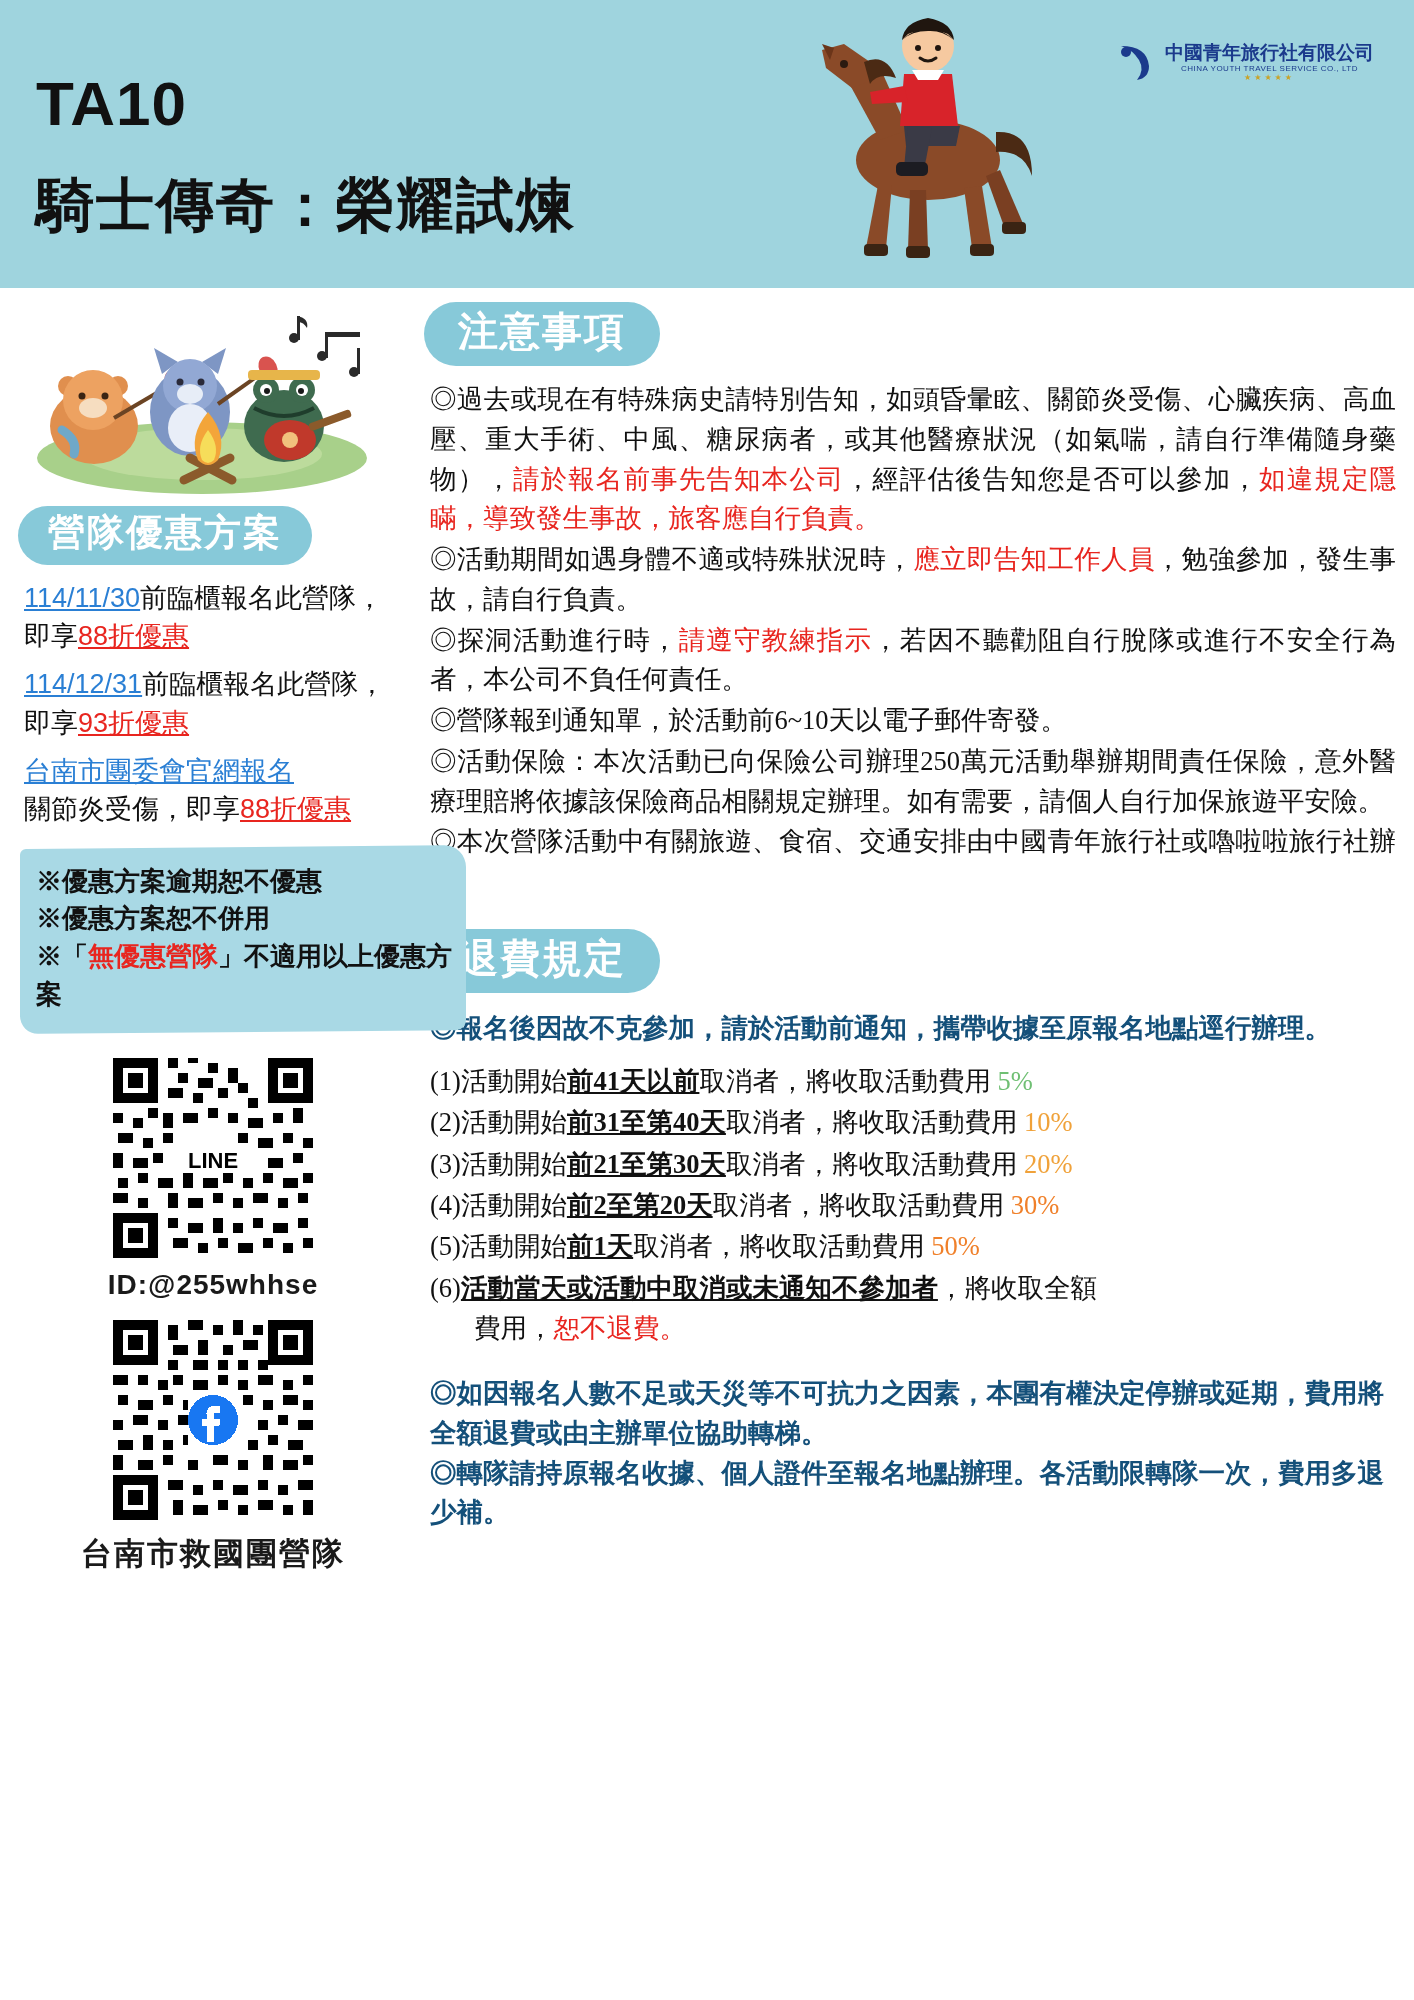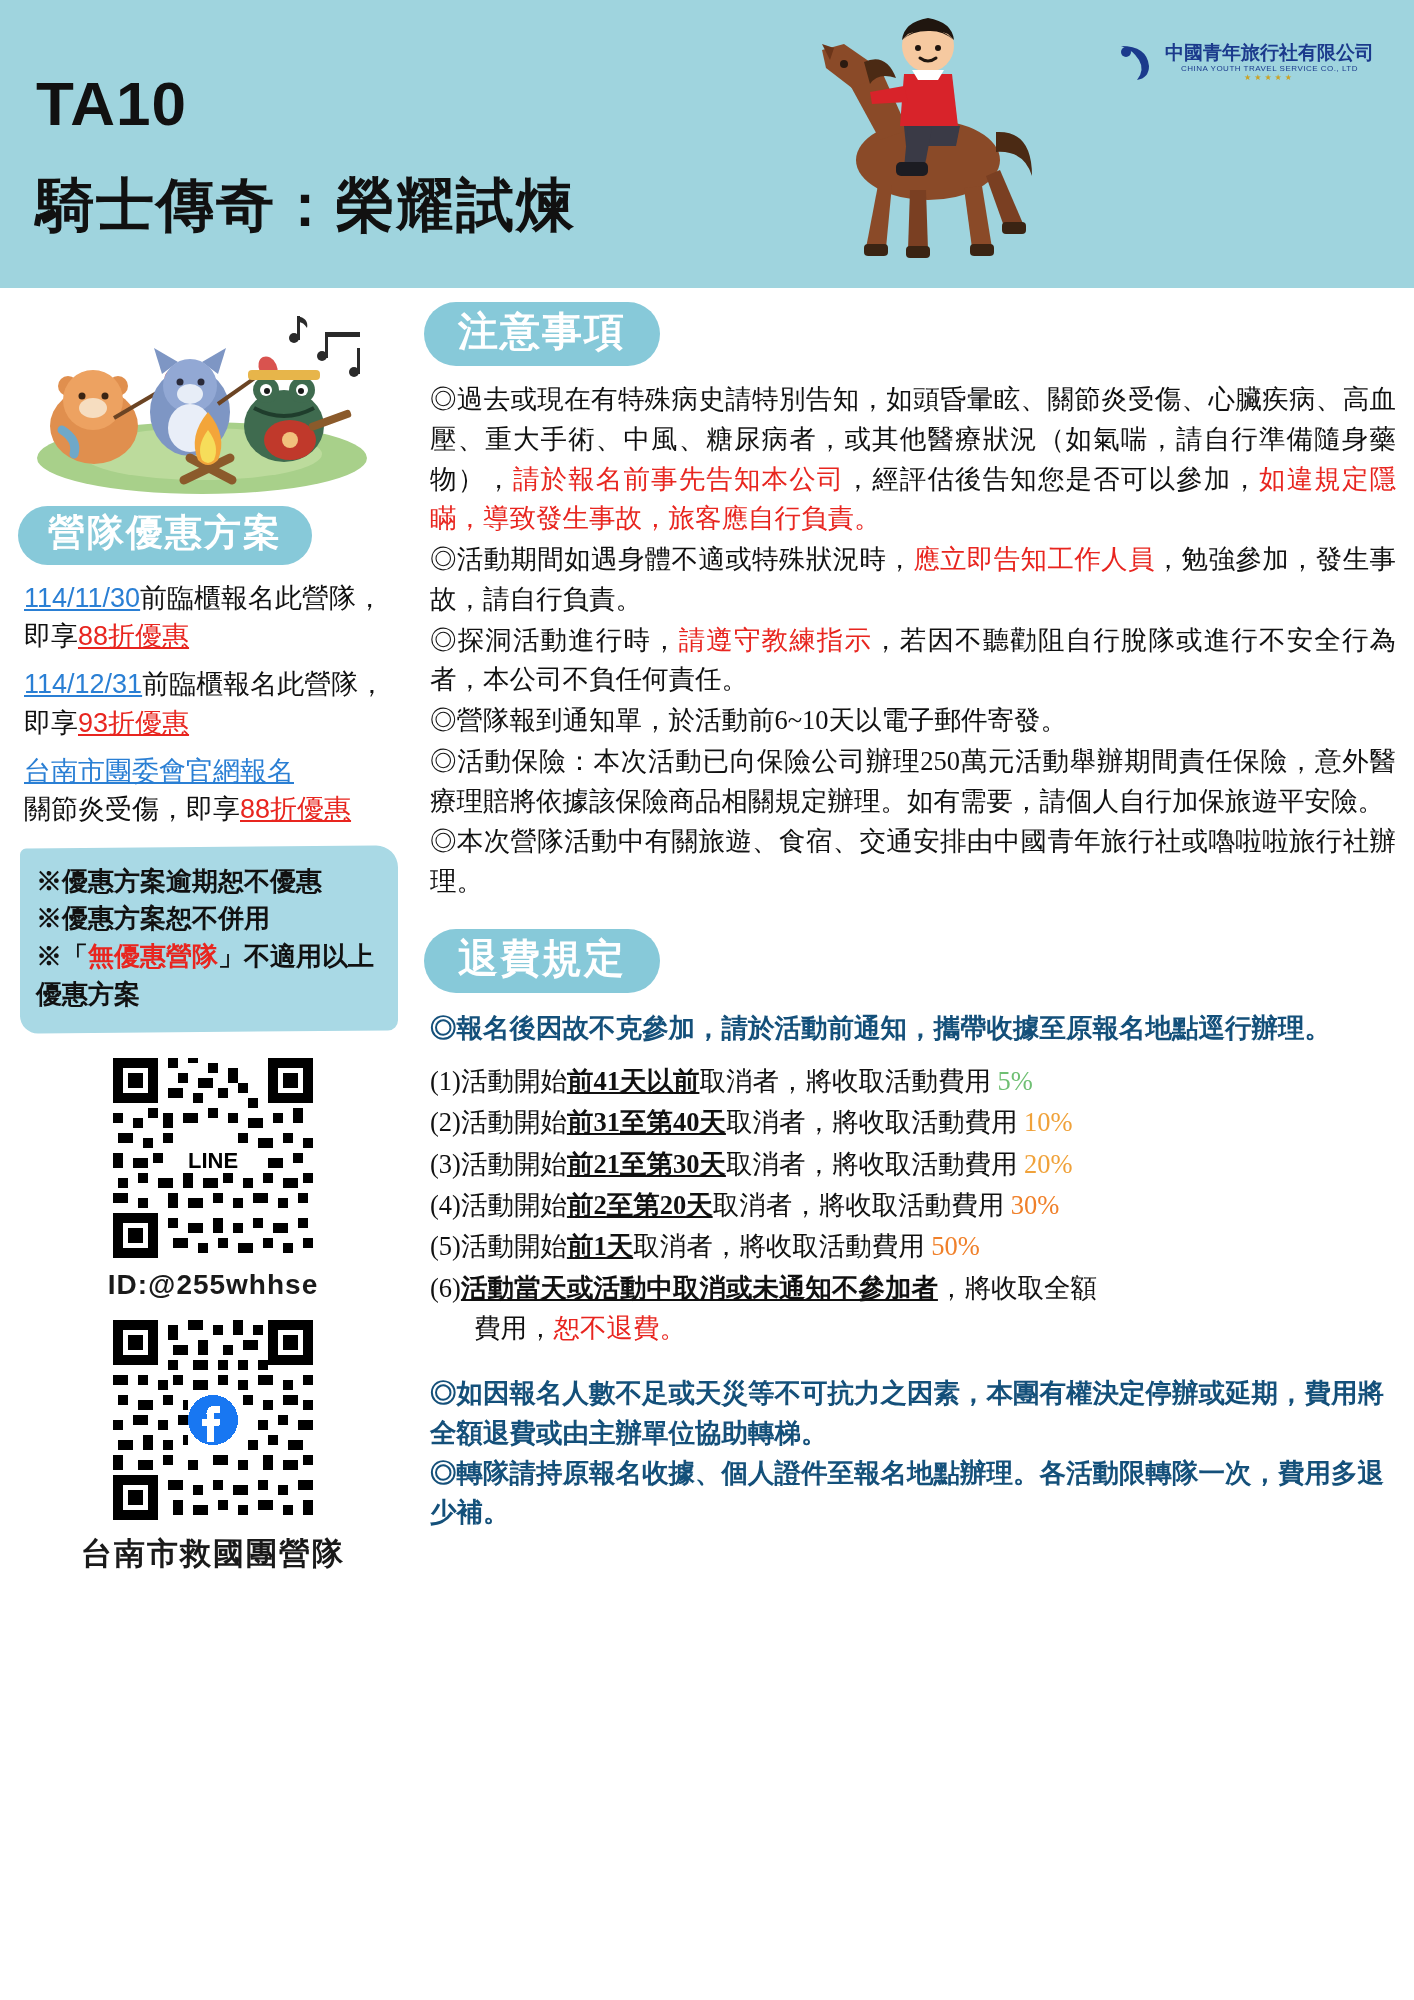--- a/index.html
+++ b/index.html
@@ -121,21 +121,21 @@
   }
   .lnk { color:#2a7fd4; text-decoration:underline; }
   .red { color:#e8251f; }
   .red-u { color:#e8251f; text-decoration:underline; }
 
   
   .note-box {
     position:relative;
     margin:18px 0 0 2px;
     padding:16px 14px 18px 16px;
-    width:378px;
+    width:446px;
   }
   .note-bg {
     position:absolute;
     inset:0;
     background:#a9d9e5;
     border-radius:6px 22px 10px 18px;
     transform:skewY(-0.5deg);
     z-index:0;
   }
   .note-line {

